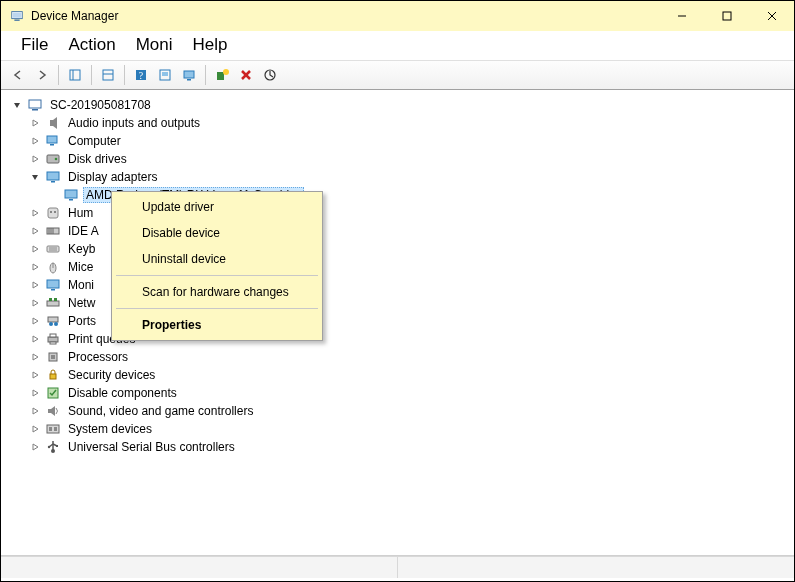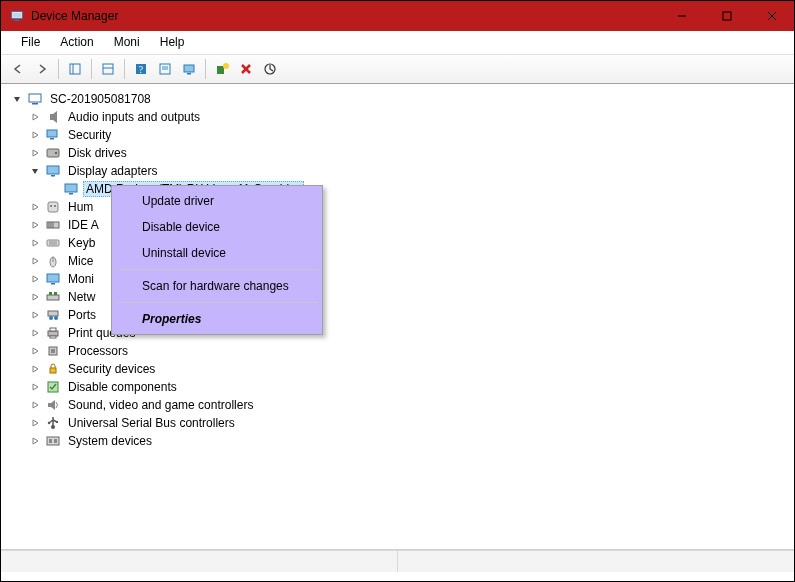--- a/index.html
+++ b/index.html
@@ -11,21 +11,21 @@
     width: 795px;
     height: 582px;
     overflow: hidden;
     border: 1px solid #000;
   }
   .titlebar {
     display: flex;
     align-items: center;
     height: 30px;
     padding: 0 0 0 8px;
-    background: #b91c1c;
+    background: #fef9c3;
   }
   .titlebar .app-icon {
     width: 16px; height: 16px;
     margin-right: 6px;
     display:flex;align-items:center;justify-content:center;
   }
   .titlebar .title {
     flex: 1;
     font-size: 12px;
     color: #000;
@@ -34,21 +34,21 @@
   .win-btn {
     width: 45px; height: 30px;
     display:flex;align-items:center;justify-content:center;
     font-size: 10px;
   }
   .win-btn svg { stroke:#000; }
   .menubar {
     display:flex;
     gap: 4px;
     padding: 2px 6px 3px 12px;
-    font-size: 12px;
+    font-size: 17px;
     color:#000;
   }
   .menubar .menu-item { padding: 2px 8px; }
   .toolbar {
     display:flex;
     align-items:center;
     gap: 2px;
     padding: 3px 6px;
     border-top: 1px solid #e0e0e0;
     border-bottom: 1px solid #a0a0a0;
@@ -96,34 +96,34 @@
   }
   .selected {
     background:#cce8ff;
     border:1px dotted #66a8e0;
     padding:0 2px;
   }
   .context-menu {
     position:absolute;
     left:110px; top:101px;
     width:212px;
-    background:#c4b5fd;
+    background:#fef9c3;
     border:1px solid #a0a0a0;
     box-shadow: 3px 3px 4px rgba(0,0,0,0.25);
     padding:2px;
     font-size:12px;
     z-index:10;
   }
   .cm-item {
     padding:6px 10px 6px 28px;
   }
   .cm-sep {
     height:1px;background:#c8c8c8;margin:3px 2px;
   }
-  .cm-bold { font-weight:bold;font-style:italic; }
+  .cm-bold { font-weight:bold; }
   .statusbar {
     height:22px;
     display:flex;
     border-top:1px solid #d8d8d8;
     background:#f4f4f4;
   }
   .status-cell {
     flex:1;border-right:1px solid #d8d8d8;
   }
   
@@ -274,21 +274,21 @@
                   <svg width="10" height="10">
                     <path d="M3 2 L8 5 L3 8 Z" fill="none" stroke="#808080"></path>
                   </svg>
                 </span>
                 <span class="node-icon">
                   <svg width="16" height="16" viewBox="0 0 16 16">
                     <rect x="2" y="3" width="10" height="7" fill="#8fc3e8" stroke="#2b7bb9"></rect>
                     <rect x="5" y="11" width="4" height="1.5" fill="#2b7bb9"></rect>
                   </svg>
                 </span>
-                <span class="node-label">Security</span>
+                <span class="node-label">Computer</span>
               </div>
             </li>
             <li>
               <div class="row">
                 <span class="expander">
                   <svg width="10" height="10">
                     <path d="M3 2 L8 5 L3 8 Z" fill="none" stroke="#808080"></path>
                   </svg>
                 </span>
                 <span class="node-icon">
@@ -531,46 +531,46 @@
             </li>
             <li>
               <div class="row">
                 <span class="expander">
                   <svg width="10" height="10">
                     <path d="M3 2 L8 5 L3 8 Z" fill="none" stroke="#808080"></path>
                   </svg>
                 </span>
                 <span class="node-icon">
                   <svg width="16" height="16" viewBox="0 0 16 16">
+                    <rect x="2" y="4" width="12" height="8" fill="#d8d8d8" stroke="#666"></rect>
+                    <rect x="4" y="6" width="3" height="4" fill="#888"></rect>
+                    <rect x="9" y="6" width="3" height="4" fill="#888"></rect>
+                  </svg>
+                </span>
+                <span class="node-label">System devices</span>
+              </div>
+            </li>
+            <li>
+              <div class="row">
+                <span class="expander">
+                  <svg width="10" height="10">
+                    <path d="M3 2 L8 5 L3 8 Z" fill="none" stroke="#808080"></path>
+                  </svg>
+                </span>
+                <span class="node-icon">
+                  <svg width="16" height="16" viewBox="0 0 16 16">
                     <circle cx="8" cy="12" r="2" fill="#555"></circle>
                     <line x1="8" y1="2" x2="8" y2="12" stroke="#555" stroke-width="1.5"></line>
                     <line x1="8" y1="5" x2="4" y2="8" stroke="#555" stroke-width="1.5"></line>
                     <line x1="8" y1="5" x2="12" y2="7" stroke="#555" stroke-width="1.5"></line>
                     <circle cx="4" cy="8" r="1.2" fill="#555"></circle>
                     <rect x="11" y="6" width="2" height="2" fill="#555"></rect>
                   </svg>
                 </span>
                 <span class="node-label">Universal Serial Bus controllers</span>
-              </div>
-            </li>
-            <li>
-              <div class="row">
-                <span class="expander">
-                  <svg width="10" height="10">
-                    <path d="M3 2 L8 5 L3 8 Z" fill="none" stroke="#808080"></path>
-                  </svg>
-                </span>
-                <span class="node-icon">
-                  <svg width="16" height="16" viewBox="0 0 16 16">
-                    <rect x="2" y="4" width="12" height="8" fill="#d8d8d8" stroke="#666"></rect>
-                    <rect x="4" y="6" width="3" height="4" fill="#888"></rect>
-                    <rect x="9" y="6" width="3" height="4" fill="#888"></rect>
-                  </svg>
-                </span>
-                <span class="node-label">System devices</span>
               </div>
             </li>
           </ul>
         </li>
       </ul>
     </div>
 
   <div class="context-menu">
     <div class="cm-item">Update driver</div>
     <div class="cm-item">Disable device</div>

